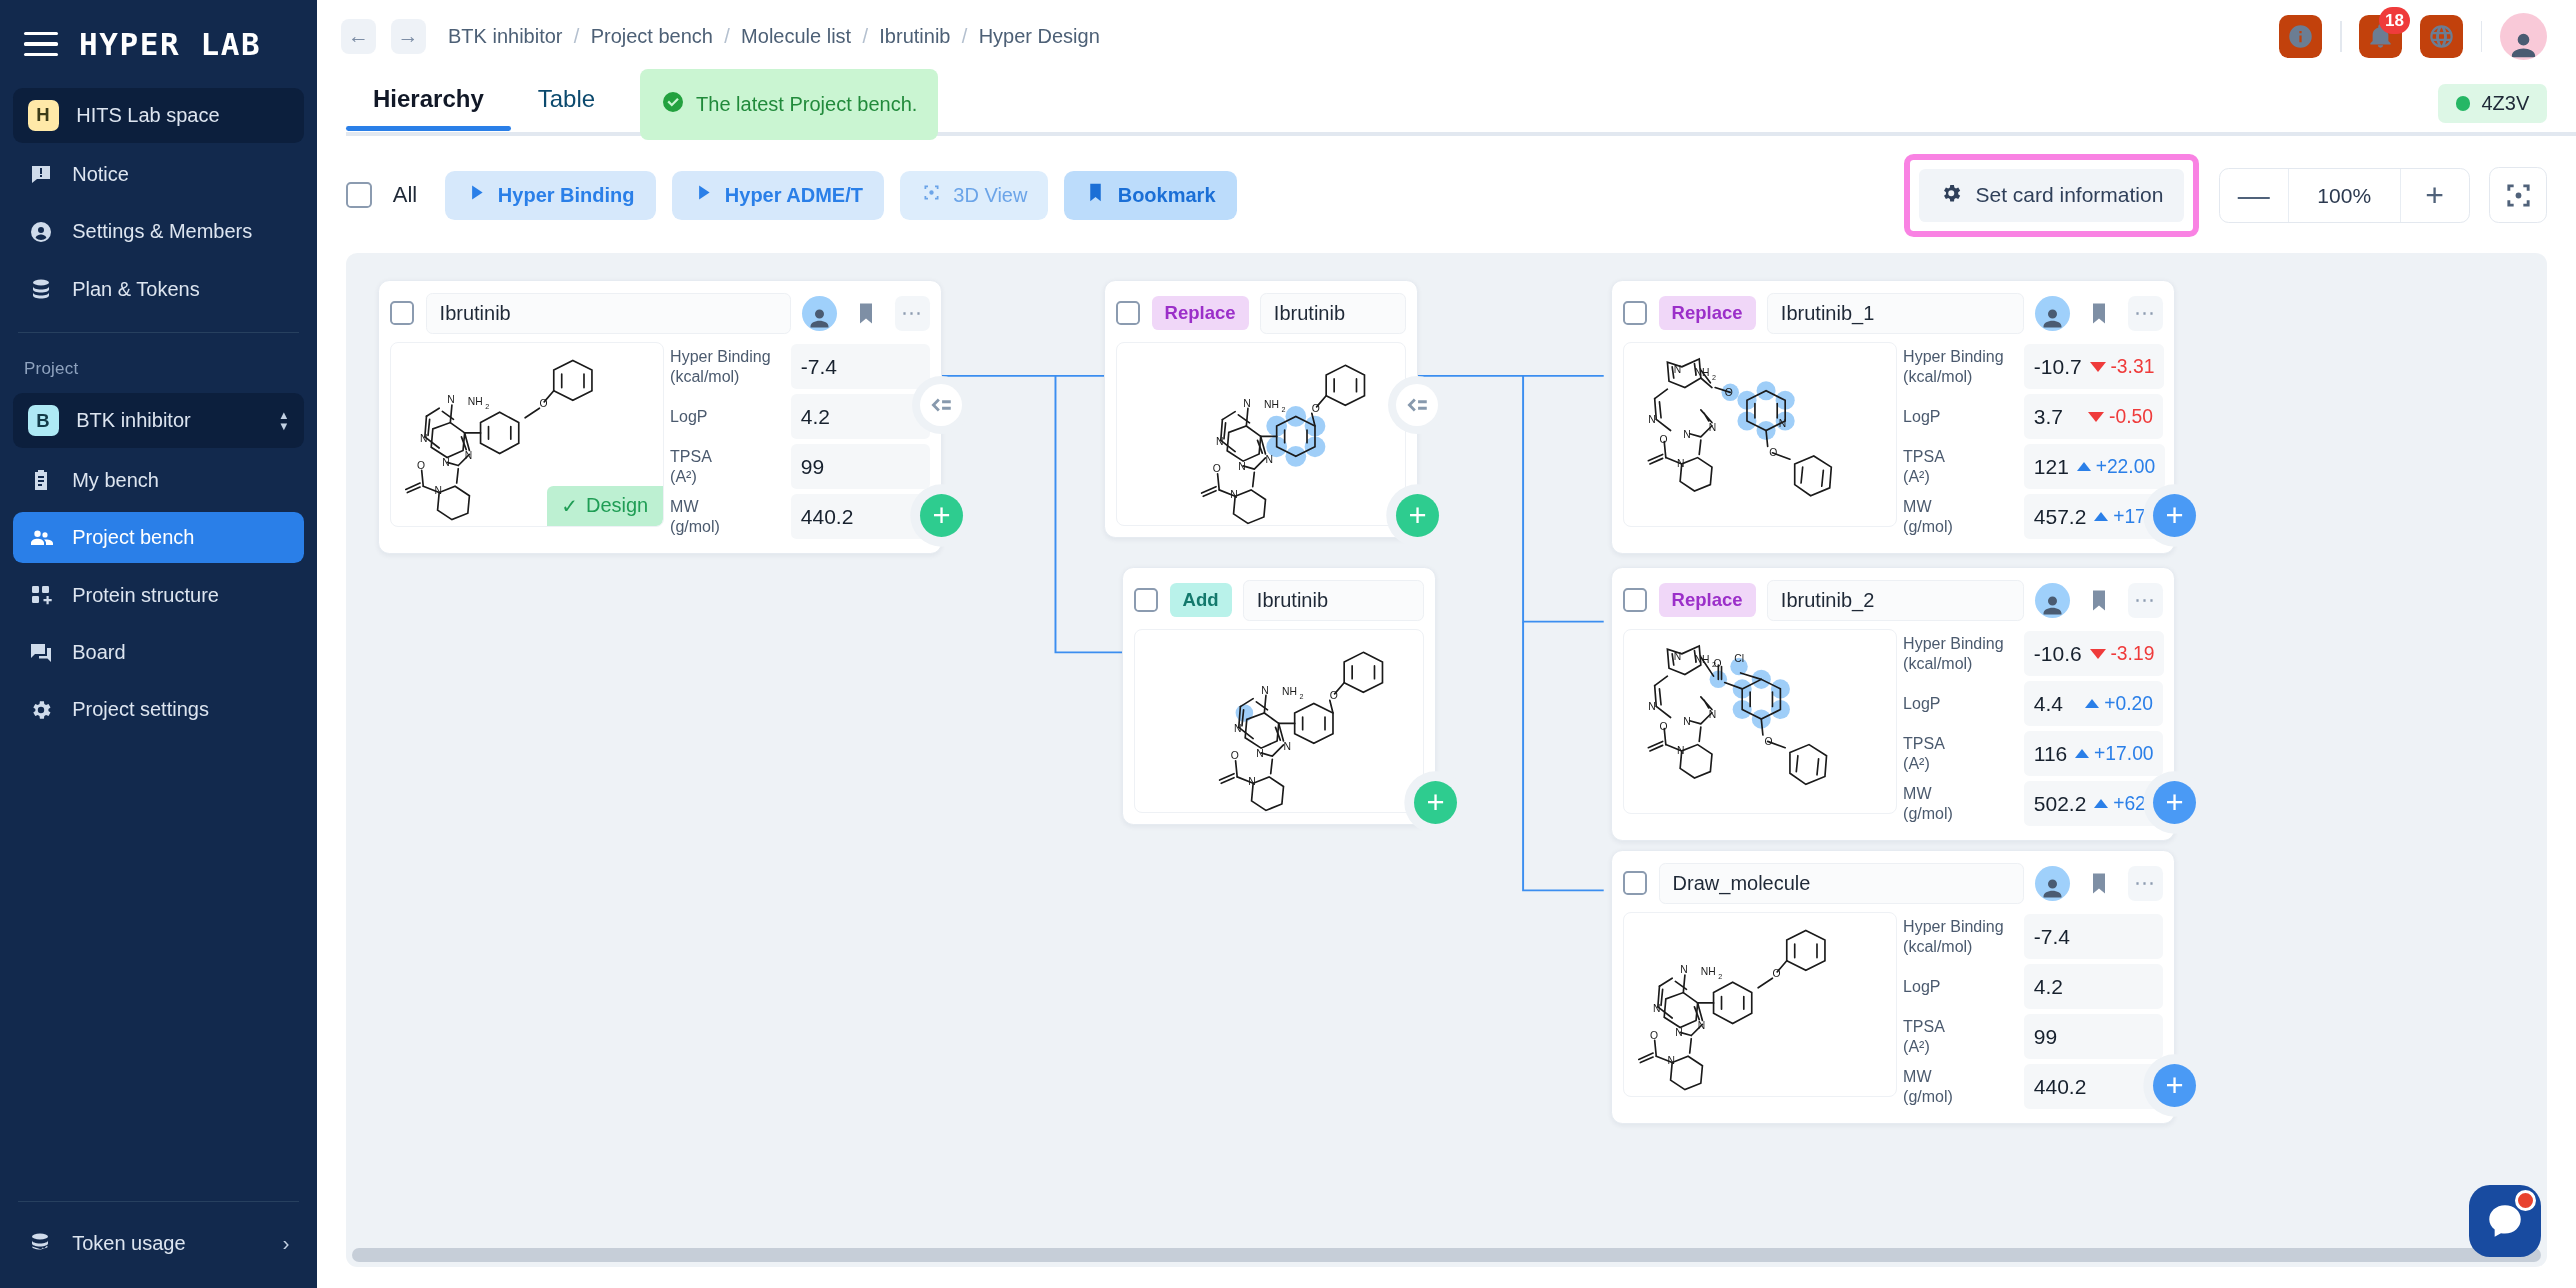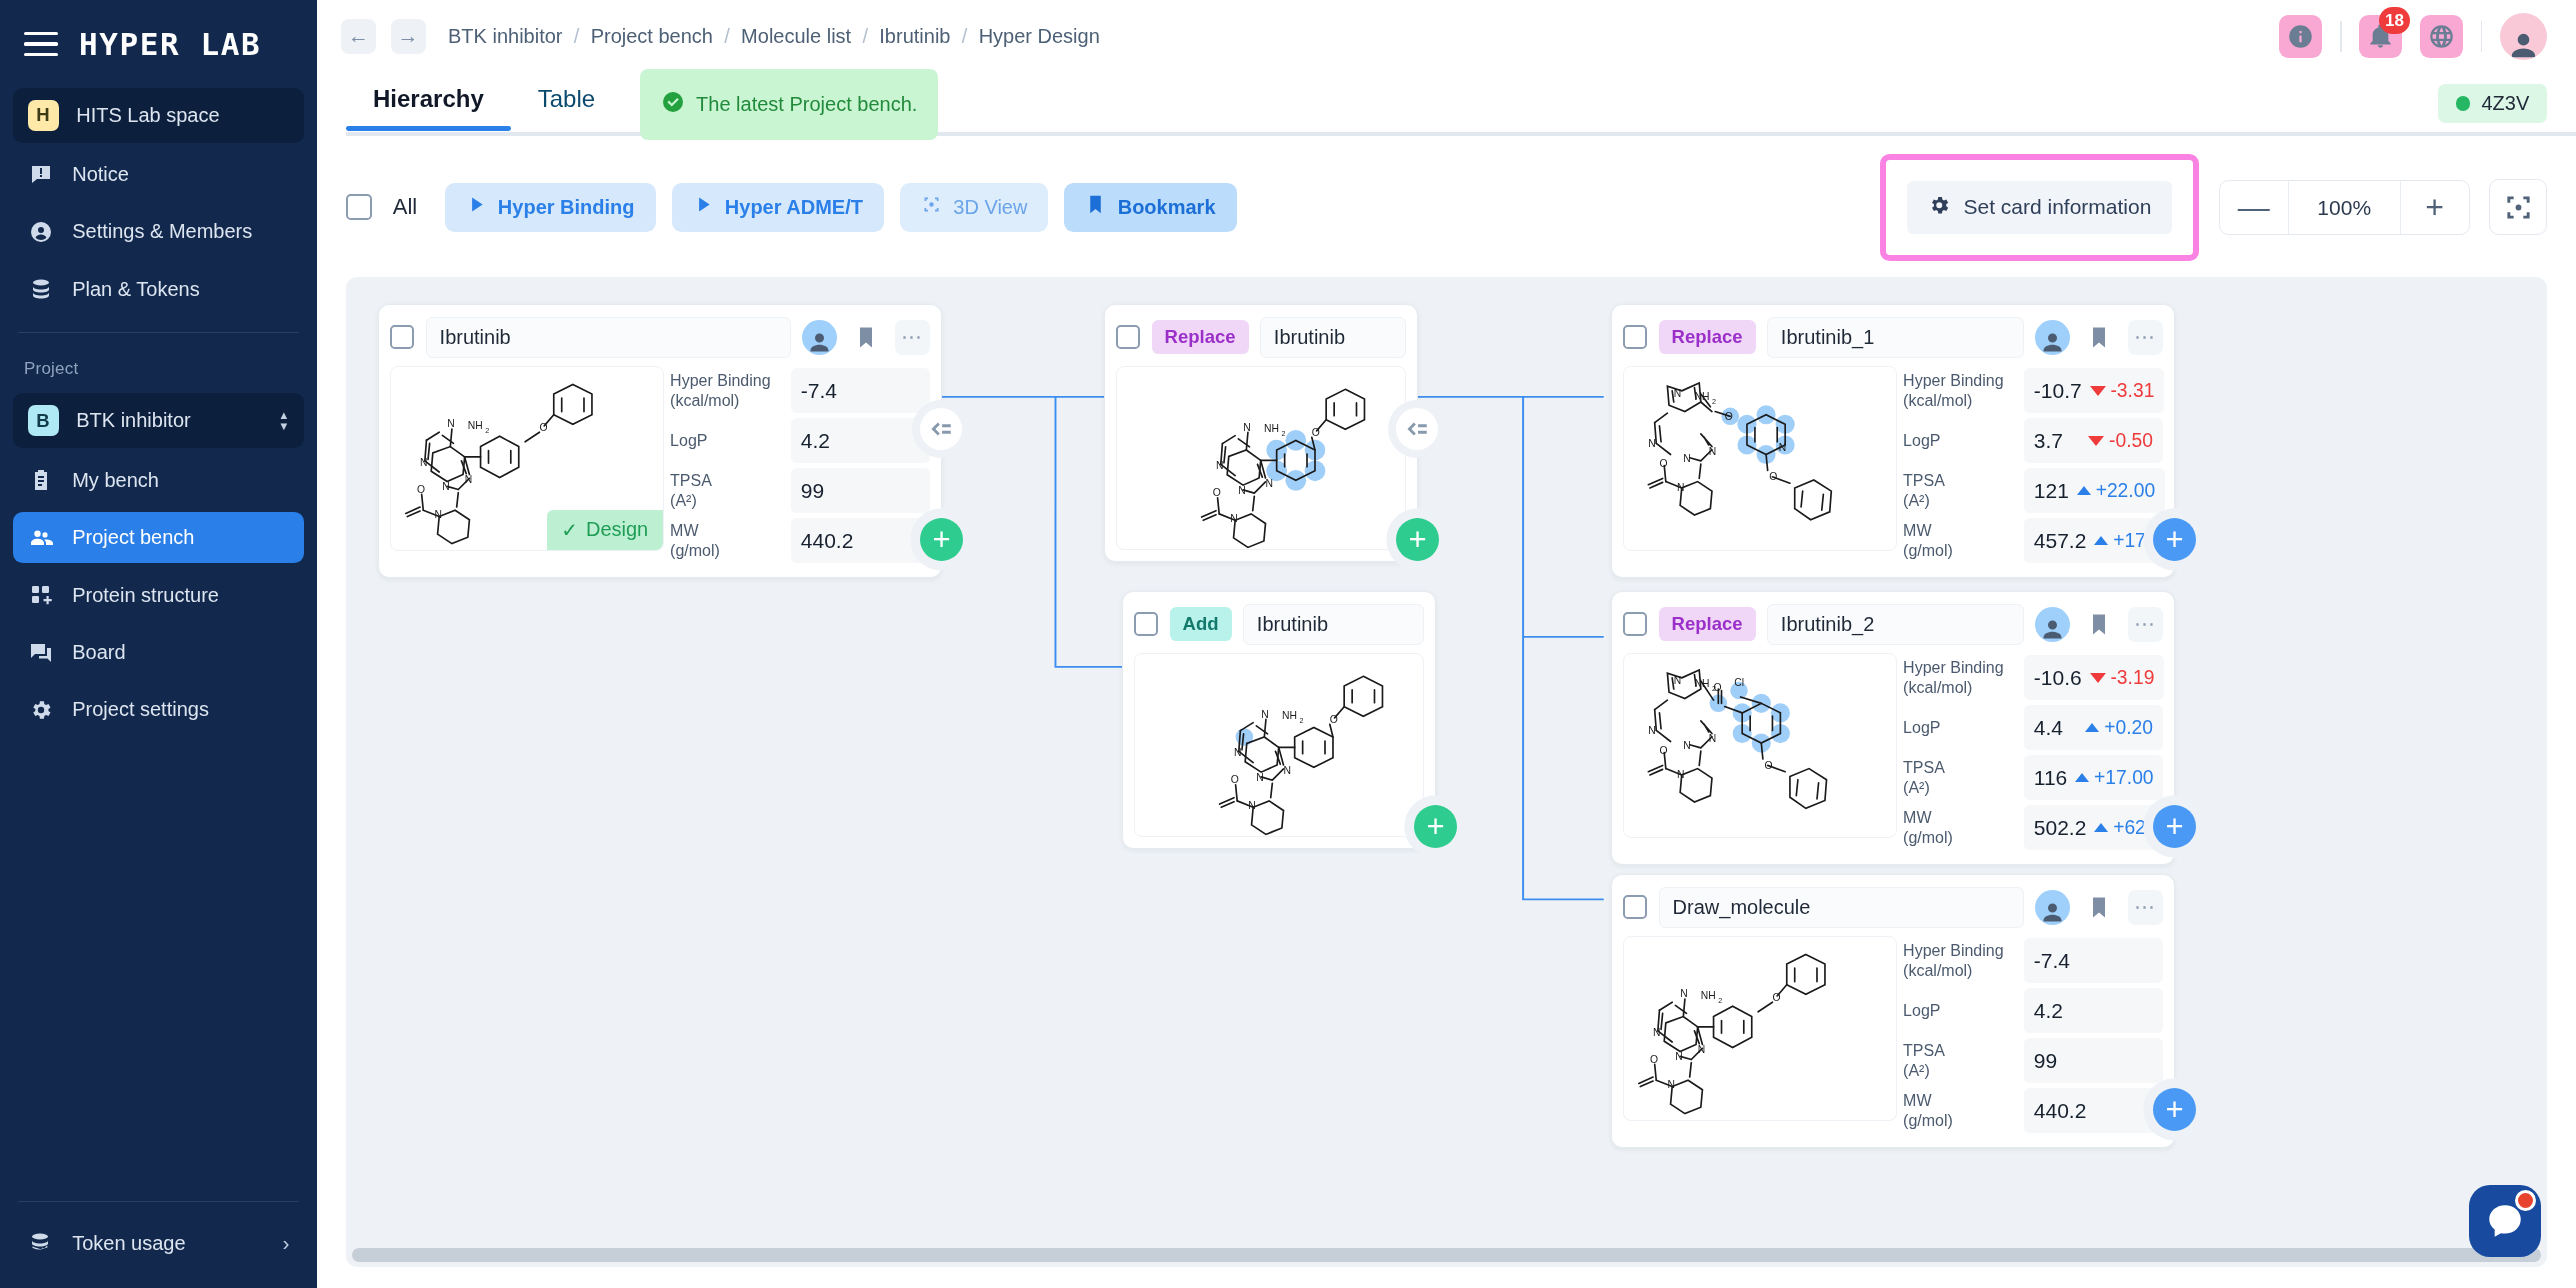--- a/index.html
+++ b/index.html
@@ -55,21 +55,21 @@
   .topbar { height:72px; display:flex; align-items:center; padding:0 29px 0 24px; gap:14.5px; }
   .navbtn {
     width:35px; height:35px; border-radius:8px; background:#eef2f7;
     display:flex; align-items:center; justify-content:center;
     color:#7d8ea6; font-size:21px; cursor:pointer;
   }
   .crumbs { display:flex; align-items:center; gap:11.3px; font-size:20px; color:#4d6076; margin-left:8px; }
   .crumbs .sep { color:#b4c0cf; }
   .crumbs .c-item { cursor:pointer; white-space:nowrap; }
   .top-right { margin-left:auto; display:flex; align-items:center; gap:17.7px; }
-  .ic-btn { width:43px; height:43px; border-radius:9.7px; background:#f9a8d4; display:flex; align-items:center; justify-content:center; cursor:pointer; position:relative; }
+  .ic-btn { width:43px; height:43px; border-radius:9.7px; background:#c2410c; display:flex; align-items:center; justify-content:center; cursor:pointer; position:relative; }
   .ic-btn svg { width:27px; height:27px; fill:#6b7d93; }
   .vdiv { width:1.6px; height:31px; background:#e3e8ef; }
   .notif-badge {
     position:absolute; top:-7.2px; right:-8px; background:#ef3b3b; color:#fff;
     border-radius:804px; min-width:29px; height:27px; padding:0 6.4px;
     font-size:17px; font-weight:700; display:flex; align-items:center; justify-content:center;
   }
   .avatar-top { width:47px; height:47px; border-radius:50%; background:#f9c9d8; display:flex; align-items:flex-end; justify-content:center; overflow:hidden; cursor:pointer;}
   .avatar-top svg { width:35px; height:35px; fill:#4a5b72; margin-bottom:-3.2px; }
 
@@ -88,21 +88,21 @@
   .chk-box { width:26px; height:26px; border:2.4px solid #8b9bb0; border-radius:4.8px; background:#fff; cursor:pointer; flex:0 0 26px;}
   .all-label { font-size:22px; color:#1f2937; margin-left:4.8px; margin-right:11.3px; }
   .pill {
     display:flex; align-items:center; gap:11.3px; padding:11.3px 21px; border-radius:9.7px;
     background:#d6e8fb; color:#2a7fe8; font-size:20px; font-weight:700; cursor:pointer; white-space:nowrap;
   }
   .pill.light { background:#ddedfc; color:#6ba4e8; font-weight:400; }
   .pill.solid { background:#bcdcfb; color:#1b6fd6; }
   .pill svg { width:21px; height:21px; fill:currentColor; }
   .tb-right { margin-left:auto; display:flex; align-items:center; gap:19.3px; }
-  .hl-wrap { border:6.4px solid #f982e3; border-radius:9.7px; padding:21px; }
+  .hl-wrap { border:6.4px solid #f982e3; border-radius:9.7px; padding:9px; }
   .setcard {
     background:#f1f4f8; border-radius:6.4px; padding:13px 21px; display:flex; align-items:center; gap:13px;
     font-size:21px; color:#30405a; cursor:pointer; white-space:nowrap;
   }
   .setcard svg { width:22.5px; height:22.5px; fill:#30405a; }
   .zoomgrp { display:flex; align-items:center; border:1.6px solid #e3e8ef; border-radius:9.7px; overflow:hidden; background:#fff; }
   .zoombtn { width:68px; height:53px; display:flex; align-items:center; justify-content:center; font-size:32px; color:#50627a; cursor:pointer; }
   .zoomval { width:113px; text-align:center; font-size:21px; color:#2c3a50; border-left:1.6px solid #e8edf3; border-right:1.6px solid #e8edf3; line-height:53px;}
   .fitbtn { width:58px; height:56px; border:1.6px solid #e3e8ef; border-radius:9.7px; display:flex; align-items:center; justify-content:center; cursor:pointer; background:#fff;}
   .fitbtn svg { width:29px; height:29px; fill:none; stroke:#50627a; stroke-width:2.4; }

